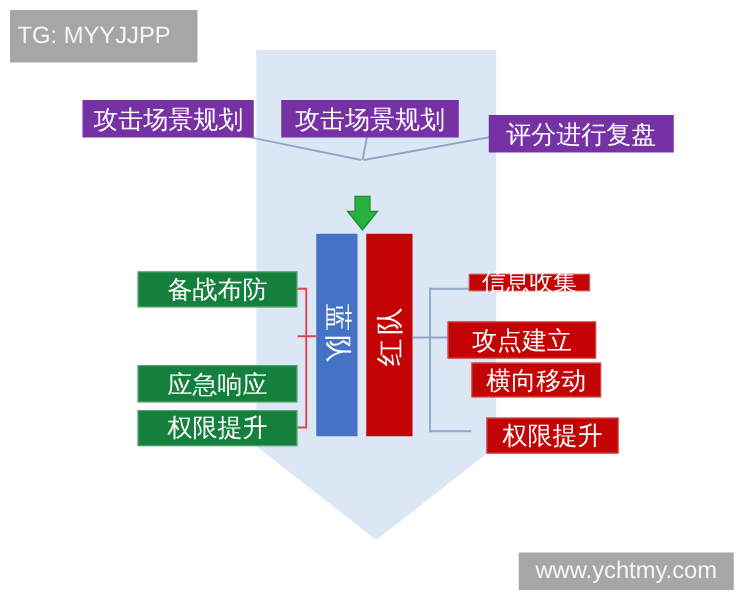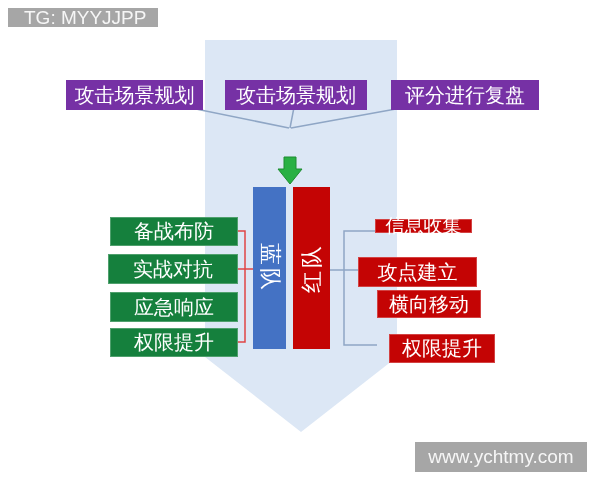--- a/index.html
+++ b/index.html
@@ -20,31 +20,31 @@
   .bar-blue{left:253px;top:187px;width:33px;height:162px;background:#4472c4;}
   .bar-red{left:293px;top:187px;width:37px;height:162px;background:#c40404;}
   .bar-label{
     position:absolute;left:50%;top:50%;color:#ffffff;font-size:22px;
     letter-spacing:3px;white-space:nowrap;
   }
   .rot-cw{transform:translate(-50%,-50%) rotate(90deg);}
   .rot-ccw{transform:translate(-50%,-50%) rotate(-90deg);}
   .box-top1{left:66px;top:68px;width:137px;height:30px;}
   .box-top2{left:225px;top:68px;width:142px;height:30px;}
-  .box-top3{left:391px;top:68px;width:148px;height:30px;}
+  .box-top3{left:391px;top:80px;width:148px;height:30px;}
   .organizer{left:218px;top:128px;width:140px;height:27px;font-size:21px;}
   .box-l1{left:110px;top:217px;width:128px;height:29px;}
   .box-l2{left:108px;top:254px;width:130px;height:30px;}
   .box-l3{left:110px;top:292px;width:128px;height:30px;}
   .box-l4{left:110px;top:328px;width:128px;height:29px;}
   .box-r1{left:375px;top:219px;width:97px;height:14px;font-size:19px;}
   .box-r2{left:358px;top:257px;width:119px;height:30px;}
   .box-r3{left:377px;top:290px;width:104px;height:28px;}
   .box-r4{left:377px;top:334px;width:106px;height:29px;margin-left:12px;}
-  .tg-label{left:8px;top:8px;width:150px;height:19px;justify-content:flex-start;padding-left:16px;}
+  .tg-label{left:8px;top:8px;width:150px;height:42px;justify-content:flex-start;padding-left:6px;}
   .site-label{left:415px;top:442px;width:172px;height:30px;}
 </style>
 </head>
 <body>
 
 <div class="canvas">
 
   <svg class="layer" width="600" height="480" viewBox="0 0 600 480">
     <polygon points="205,40 397,40 397,357 301,432 205,357" fill="#dce7f5"></polygon>
     <path d="M137,97 L289,128 M296,97 L290,128 M462,97 L291,128" stroke="#8fa6c5" stroke-width="1.5" fill="none"></path>
@@ -62,21 +62,20 @@
 
 
   <div class="bar bar-blue">
     <span class="bar-label rot-cw">蓝队</span>
   </div>
   <div class="bar bar-red">
     <span class="bar-label rot-ccw">红队</span>
   </div>
 
   <div class="box blue box-l1">备战布防</div>
-  <div class="box blue box-l2">实战对抗</div>
   <div class="box blue box-l3">应急响应</div>
   <div class="box blue box-l4">权限提升</div>
 
   <div class="box red box-r1">信息收集</div>
   <div class="box red box-r2">攻点建立</div>
   <div class="box red box-r3">横向移动</div>
   <div class="box red box-r4">权限提升</div>
 
 </div>
 

